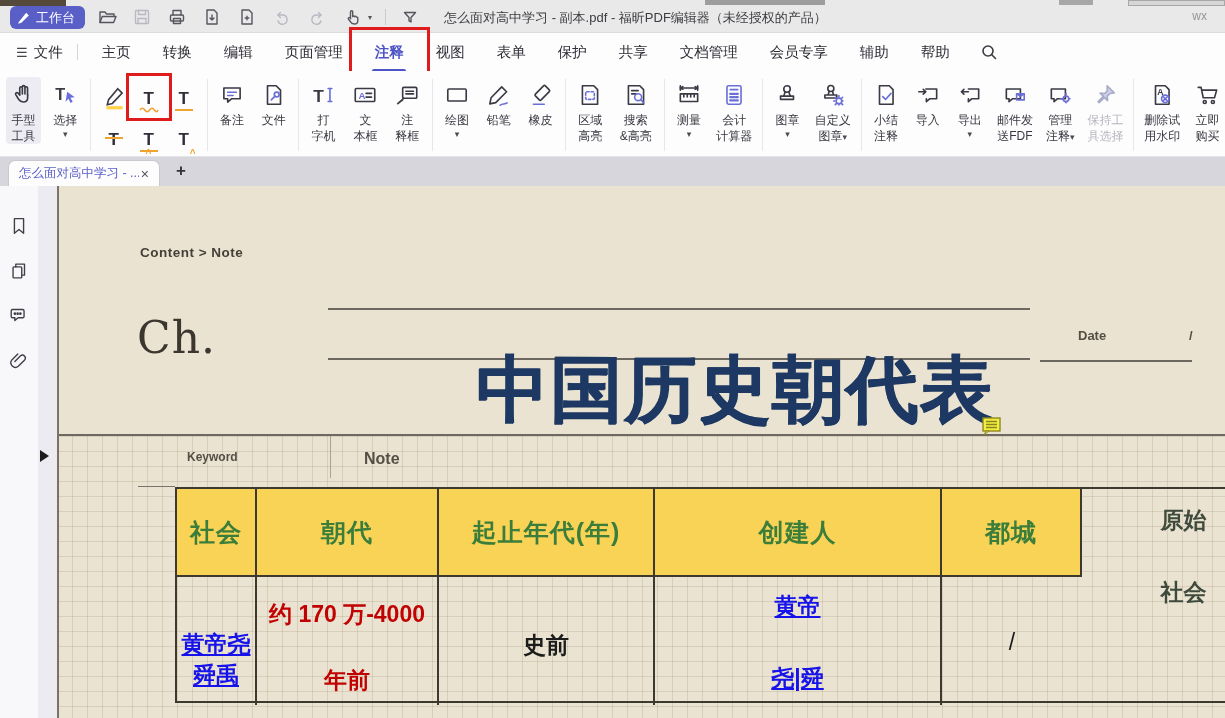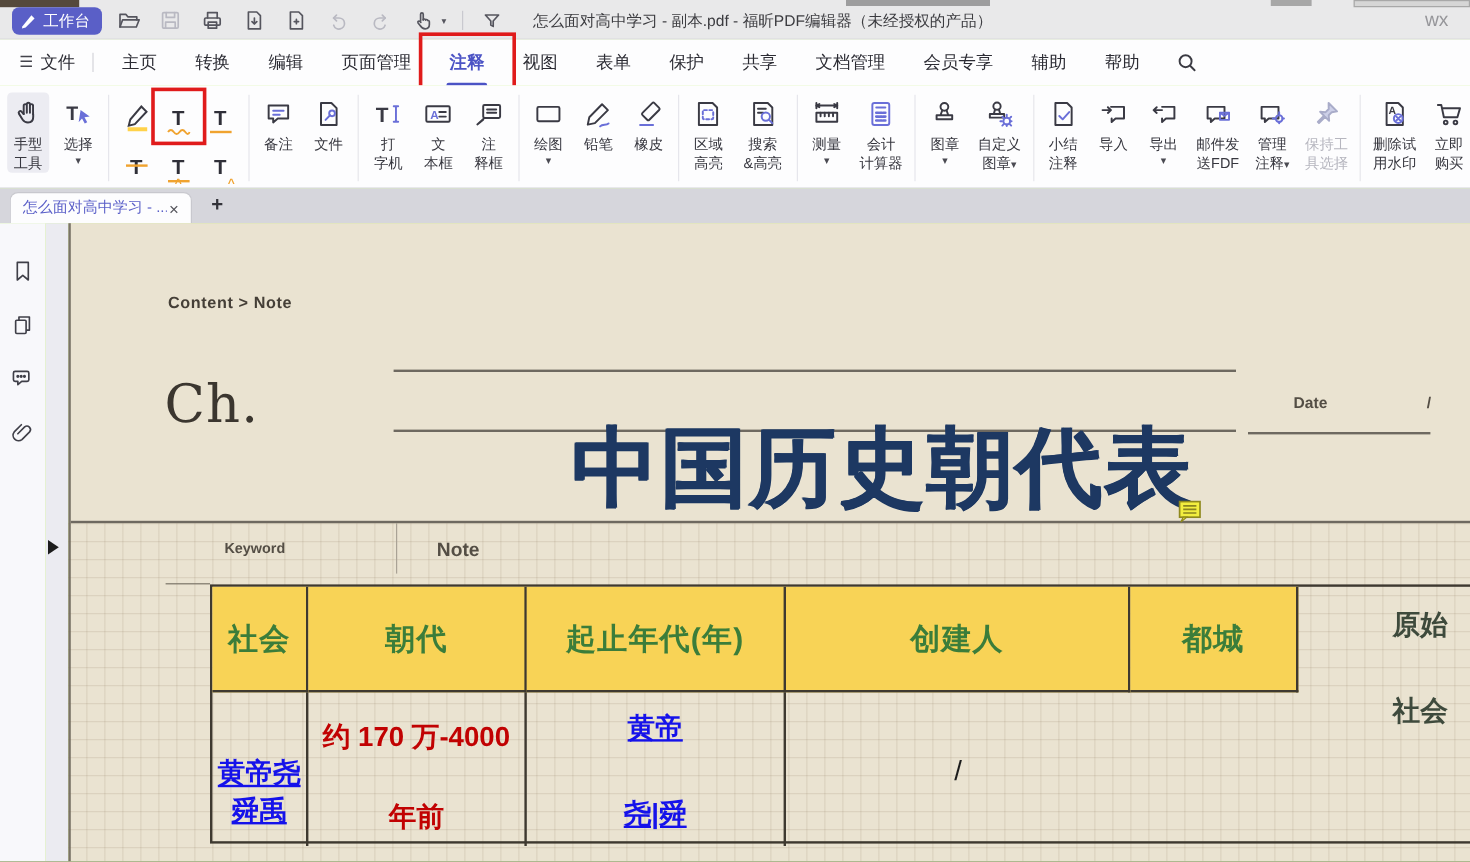--- a/index.html
+++ b/index.html
@@ -1,35 +1,35 @@
 <!DOCTYPE html>
 <html><head>
 <meta charset="utf-8">
 <style>
   * { margin:0; padding:0; box-sizing:border-box; }
   html,body { background:#888; }
   body { font-family:"Liberation Sans","DejaVu Sans",sans-serif; }
-  #app { position:relative; width:1225px; height:718px; background:#bef264; overflow:hidden; }
+  #app { position:relative; width:1225px; height:718px; background:#fdba74; overflow:hidden; }
 
   
   .titlebar { position:absolute; left:0; top:0; width:1225px; height:33px; background:#e9e9ea; border-bottom:1px solid #dcdcde; }
   .frag { position:absolute; background:#4a4238; }
   .fragA { left:0; top:0; width:66px; height:6px; background:#55493c; }
   .fragB2 { left:705px; top:0; width:120px; height:5px; background:#6a6a6a; opacity:.6; }
   .fragC { left:1059px; top:0; width:34px; height:5px; background:#8a8a8a; opacity:.7; }
   .fragD { left:1128px; top:0; width:97px; height:6px; background:#d6d6d6; border:1px solid #a8a8a8; }
   .ws-btn { position:absolute; left:10px; top:6px; height:23px; padding:0 10px 0 7px; background:#5a5fc7; border-radius:6px; color:#fff; font-size:13px; display:flex; align-items:center; gap:5px; cursor:pointer; }
   .tb-icons { position:absolute; left:96px; top:6px; display:flex; align-items:center; gap:13px; }
   .tbico { width:22px; height:22px; display:flex; align-items:center; justify-content:center; cursor:pointer; }
   .tbico svg { stroke:#55555e; fill:none; stroke-width:1.4; stroke-linecap:round; stroke-linejoin:round; }
   .tbico.dim svg { stroke:#b9b9c2; }
   .tb-divider { width:1px; height:16px; background:#c9c9cf; }
   .caret-s { font-size:8px; color:#55555e; margin-left:-8px; }
   .win-title { position:absolute; left:50%; top:9px; transform:translateX(-44%); font-size:13px; color:#3c3c40; white-space:nowrap; }
-  .user-badge { position:absolute; right:18px; top:9px; font-size:16px; color:#96969a; }
+  .user-badge { position:absolute; right:18px; top:9px; font-size:12px; color:#96969a; }
 
   
   .menubar { position:absolute; left:0; top:33px; width:1225px; height:38px; background:#fdfdfe; display:flex; align-items:center; }
   .menu-file { display:flex; align-items:center; gap:6px; padding:0 14px 0 16px; font-size:14.5px; color:#2c2c34; cursor:pointer; }
   .hamburger { font-size:13px; color:#44444c; }
   .menu-sep { width:1px; height:16px; background:#d5d5da; margin-right:8px; }
   .menu-items { display:flex; align-items:center; }
   .menu-item { position:relative; padding:9px 16px; font-size:14.5px; color:#2c2c34; cursor:pointer; white-space:nowrap; }
   .menu-item.active { color:#4b53c5; font-weight:bold; }
   .menu-underline { position:absolute; left:50%; transform:translateX(-50%); bottom:-2px; width:34px; height:4px; border-radius:2px; background:#4b53c5; }
@@ -613,20 +613,23 @@
         <span class="ct green" style="top:88px">社会</span>
       </div>
       <div class="dcell">
         <span class="ct link" style="top:52px">黄帝尧舜禹</span>
       </div>
       <div class="dcell">
         <span class="ct red" style="top:22px">约 170 万-4000</span>
         <span class="ct red" style="top:88px">年前</span>
       </div>
       <div class="dcell">
+        <span class="ct black" style="top:53px">史前</span>
+      </div>
+      <div class="dcell">
         <span class="ct link" style="top:86px">尧|舜</span>
         <span class="ct link" style="top:14px">黄帝</span>
       </div>
       <div class="dcell">
         <span class="ct black" style="top:52px; font-weight:normal">/</span>
       </div>
     </div>
   </div>
 
 </div>

